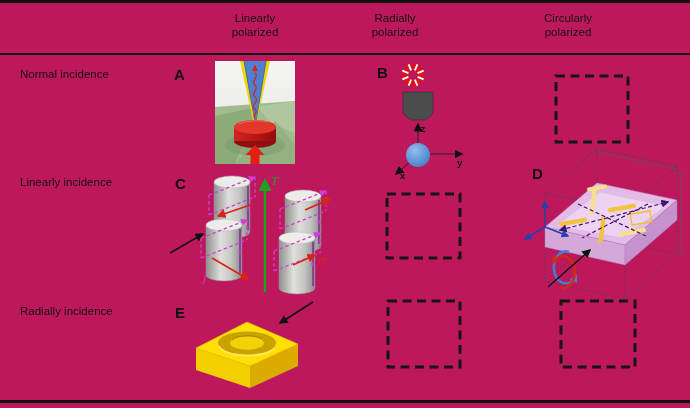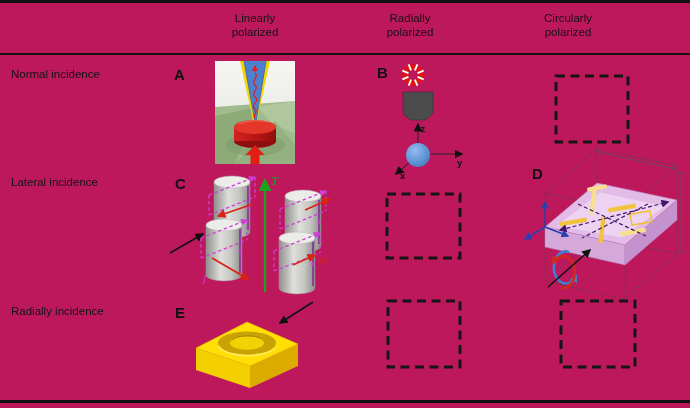--- a/index.html
+++ b/index.html
@@ -1,20 +1,20 @@
 <!DOCTYPE html>
 <html><head>
 <meta charset="utf-8">
 <style>
   html,body{margin:0;padding:0;background:#ffffff;}
   .frame{position:relative;width:690px;height:408px;background:#be185d;overflow:hidden;
          font-family:"Liberation Sans",sans-serif;color:#111;}
   .rule{position:absolute;left:0;width:690px;background:#111;}
   .col-head{position:absolute;top:11px;width:110px;text-align:center;font-size:11.5px;line-height:14px;color:#121212;}
-  .row-label{position:absolute;left:11px;font-size:11.5px;color:#121212;white-space:nowrap;}
+  .row-label{position:absolute;left:20px;font-size:11.5px;color:#121212;white-space:nowrap;}
   .panel-letter{position:absolute;font-size:15px;font-weight:bold;color:#101010;z-index:5;}
   .art{position:absolute;}
   .dash-box{position:absolute;}
 </style>
 </head>
 <body>
 
 <div class="frame">
 
   <svg width="0" height="0" style="position:absolute" aria-hidden="true">
@@ -70,31 +70,31 @@
   </svg>
 
   <div class="rule" style="top:0;height:2.5px"></div>
   <div class="rule" style="top:53px;height:2px"></div>
   <div class="rule" style="top:400px;height:2.5px"></div>
 
   <div class="col-head" style="left:200px">
     <span>Linearly</span><br>
     <span>polarized</span>
   </div>
-  <div class="col-head" style="left:355px">
+  <div class="col-head" style="left:340px">
     <span>Radially</span><br>
     <span>polarized</span>
   </div>
   <div class="col-head" style="left:513px">
     <span>Circularly</span><br>
     <span>polarized</span>
   </div>
 
   <div class="row-label" style="top:68px">Normal incidence</div>
-  <div class="row-label" style="top:176px">Lateral incidence</div>
+  <div class="row-label" style="top:176px">Linearly incidence</div>
   <div class="row-label" style="top:305px">Radially incidence</div>
 
   <div class="panel-letter" style="left:174px;top:66px">A</div>
   <div class="panel-letter" style="left:377px;top:64px">B</div>
   <div class="panel-letter" style="left:175px;top:175px">C</div>
   <div class="panel-letter" style="left:532px;top:165px">D</div>
   <div class="panel-letter" style="left:175px;top:304px">E</div>
 
   <svg class="art" style="left:215px;top:61px" width="80" height="103" viewBox="0 0 80 103">
     <rect width="80" height="103" fill="url(#aSky)"></rect>

